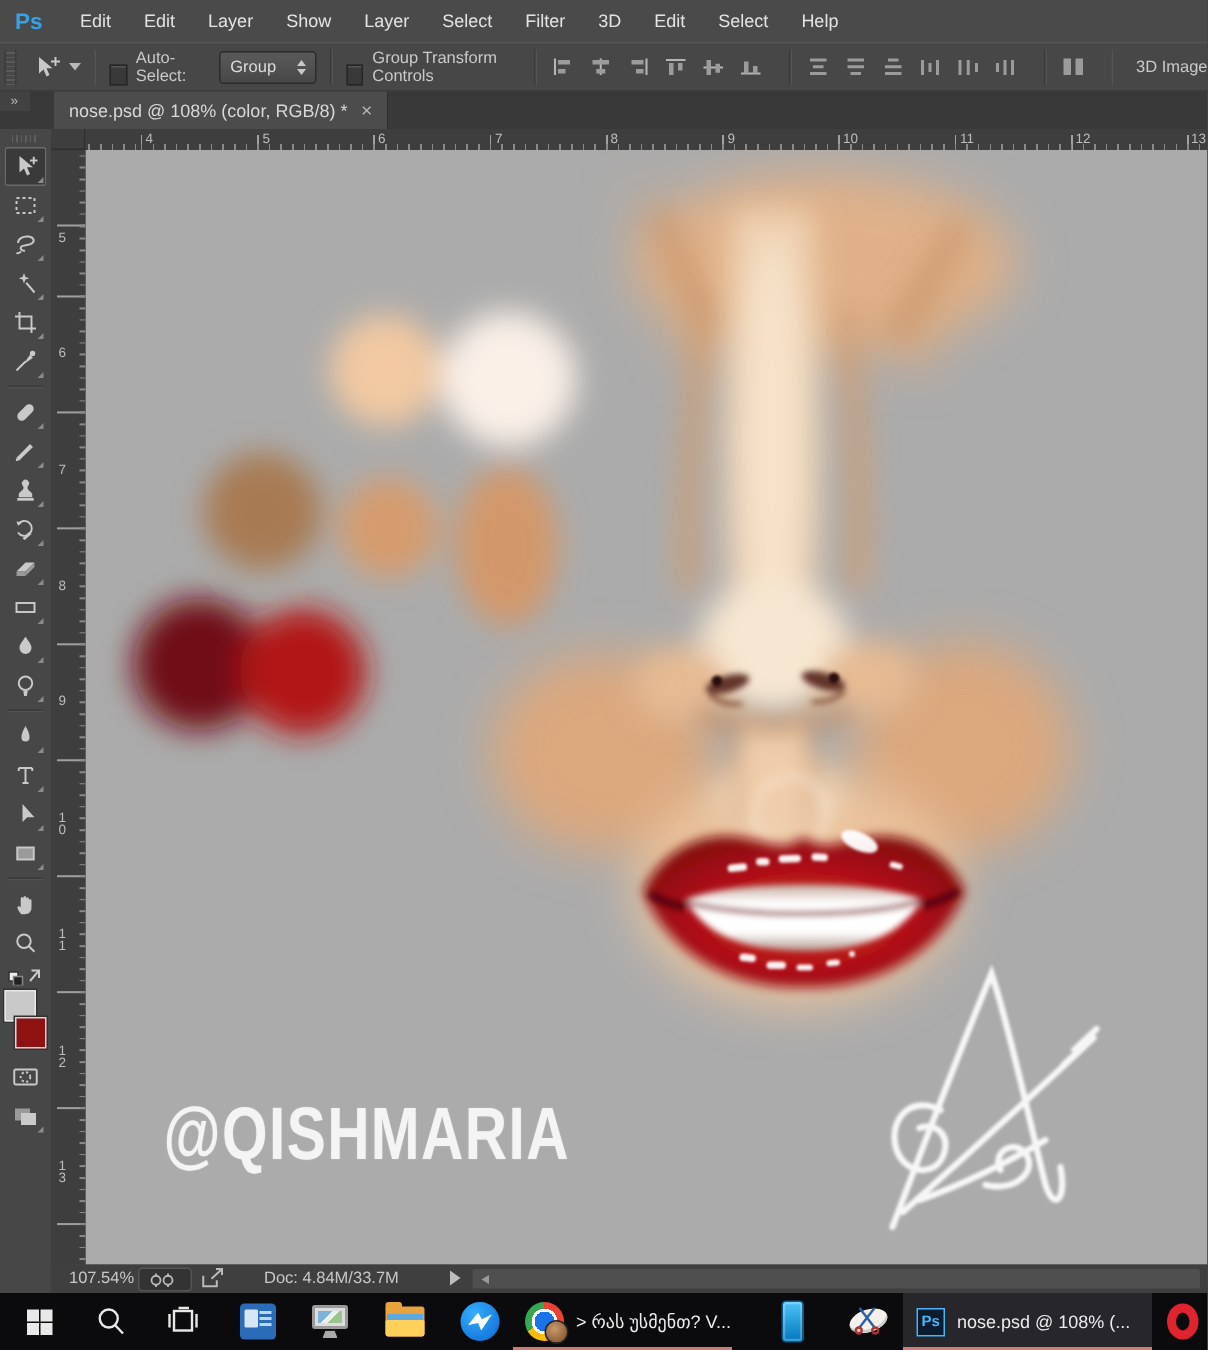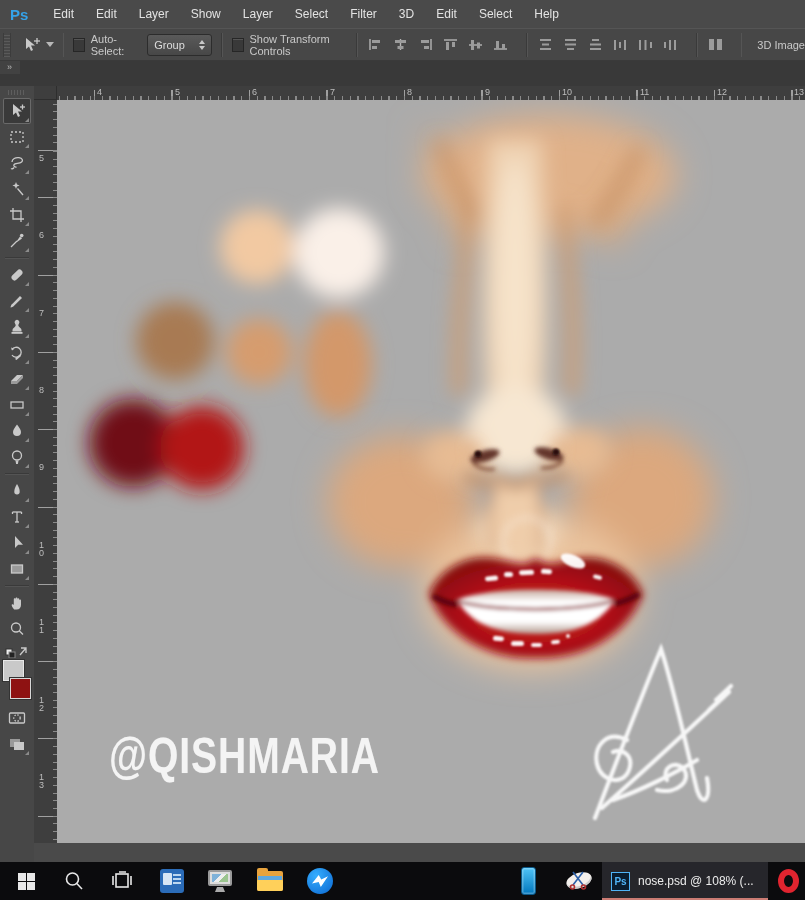--- a/index.html
+++ b/index.html
@@ -14,21 +14,21 @@
   .optbar{position:absolute;left:0;top:28px;width:805px;height:33px;background:#474747;
     border-top:1px solid #555;border-bottom:1px solid #3A3A3A;box-sizing:border-box;
     display:flex;align-items:center;color:#C9C9C9;font-size:11px;}
   .vgrip{width:7px;height:24px;margin-left:3px;
     background:repeating-linear-gradient(0deg,#5A5A5A 0 1px,transparent 1px 3px);
     border-left:1px solid #3c3c3c;border-right:1px solid #3c3c3c;}
   .opt-tool{display:flex;align-items:center;margin-left:10px;}
   .caret-down{width:0;height:0;border-left:4px solid transparent;border-right:4px solid transparent;
     border-top:5px solid #B8B8B8;margin-left:5px;}
   .osep{width:1px;height:24px;background:#3A3A3A;border-right:1px solid #555;margin:0 9px;}
-  .chk{display:flex;align-items:center;gap:6px;}
+  .chk{display:flex;align-items:flex-end;gap:6px;}
   .chkbox{width:12px;height:12px;background:#393939;border:1px solid #262626;box-shadow:inset 0 1px 0 #555;}
   .dropdown{display:flex;align-items:center;justify-content:space-between;width:64px;height:20px;
     background:linear-gradient(#5A5A5A,#474747);border:1px solid #2c2c2c;border-radius:3px;
     margin-left:10px;padding:0 6px;color:#DDD;}
   .spin{display:flex;flex-direction:column;gap:2px;}
   .spin i{width:0;height:0;border-left:3.5px solid transparent;border-right:3.5px solid transparent;display:block;}
   .spin .up{border-bottom:4px solid #C9C9C9;} .spin .dn{border-top:4px solid #C9C9C9;}
   .aico{width:17px;height:15px;margin-right:8px;flex:none;}
   .aico line{stroke:#B5B5B5;stroke-width:1.4;} .aico rect{fill:#9B9B9B;}
   .mode-label{margin-left:6px;color:#C9C9C9;white-space:nowrap;}
@@ -180,21 +180,21 @@
     <div class="dropdown">
       <span>Group</span>
       <span class="spin">
           <i class="up"></i>
           <i class="dn"></i>
         </span>
     </div>
     <div class="osep"></div>
     <label class="chk">
       <span class="chkbox"></span>
-      <span>Show Transform Controls</span>
+      <span>Group Transform Controls</span>
     </label>
     <div class="osep"></div>
 
     <svg class="aico" viewBox="0 0 17 15">
         <line x1="3" y1="2" x2="3" y2="13"></line>
         <rect x="5" y="3" width="8" height="3"></rect>
         <rect x="5" y="9" width="5" height="3"></rect>
       </svg>
     <svg class="aico" viewBox="0 0 17 15">
         <line x1="8.5" y1="2" x2="8.5" y2="13"></line>
@@ -256,20 +256,24 @@
     <svg class="aico" viewBox="0 0 17 15">
         <rect x="2" y="2" width="5" height="11"></rect>
         <rect x="10" y="2" width="5" height="11"></rect>
       </svg>
     <div class="osep"></div>
     <span class="mode-label">3D Image</span>
   </div>
 
   <div class="tabbar">
     <div class="dock-toggle">»</div>
+    <div class="tab">
+      <span>nose.psd @ 108% (color, RGB/8) *</span>
+      <span class="close">×</span>
+    </div>
   </div>
 
   <div class="main">
 
     <div class="toolcol">
       <div class="tgrip"></div>
       <div class="tool selected fly">
         <svg width="18" height="18" viewBox="0 0 18 18">
             <path class="f" d="M5 2v11l3-2.6 2 4.6 2-1-2-4.5h4z"></path>
             <line x1="12" y1="5" x2="17" y2="5"></line>
@@ -572,20 +576,45 @@
           <path d="M545 708 C590 668 640 622 672 592"></path>
           <path d="M652 610 L670 593 L658 601 L674 586"></path>
           <path d="M556 700 C585 690 620 672 640 660"></path>
           <path d="M600 690 C620 695 636 680 626 668 C618 660 604 668 610 680"></path>
         </g>
       </svg>
       <div class="watermark">@QISHMARIA</div>
     </div>
   </div>
 
+  <div class="statusbar">
+    <span class="zoomfield">107.54%</span>
+    <span class="sicons">
+      <svg width="26" height="11" viewBox="0 0 26 11">
+          <g stroke="#BBB" fill="none" stroke-width="1.2">
+            <circle cx="7" cy="5.5" r="3"></circle>
+            <circle cx="15" cy="5.5" r="3"></circle>
+            <path d="M7 1v2M7 8v2M15 1v2M15 8v2"></path>
+          </g>
+        </svg>
+    </span>
+    <span class="share">
+      <svg width="17" height="14" viewBox="0 0 17 14">
+          <g stroke="#BBB" fill="none" stroke-width="1.3">
+            <path d="M1.5 5.5v7h9v-4"></path>
+            <path d="M7 7.5L14 1M10 1h4v4"></path>
+          </g>
+        </svg>
+    </span>
+    <span class="docinfo">Doc: 4.84M/33.7M</span>
+    <span class="tri-r"></span>
+    <div class="hscroll">
+      <span class="tri-l"></span>
+    </div>
+  </div>
 
   <div class="taskbar">
     <div class="titem" style="left:8px;width:36px">
       <span class="win-logo">
           <i></i>
           <i></i>
           <i></i>
           <i></i>
         </span>
     </div>
@@ -619,20 +648,27 @@
       <span class="folder">
           <span class="back"></span>
           <span class="mid"></span>
           <span class="front"></span>
         </span>
     </div>
     <div class="titem" style="left:302px;width:36px">
       <span class="msgr">
           <i></i>
         </span>
+    </div>
+    <div class="titem taskbtn" style="left:342px;width:146px;justify-content:flex-start;padding-left:8px;box-sizing:border-box">
+      <span class="chrome-ic">
+          <span class="avatar"></span>
+        </span>
+      <span class="tlabel">&gt; რას უსმენთ? V...</span>
+      <span class="underline"></span>
     </div>
     <div class="titem" style="left:510px;width:36px">
       <span class="phone-ic"></span>
     </div>
     <div class="titem" style="left:560px;width:38px">
       <span class="snip">
         <span class="plate"></span>
         <svg width="20" height="20" viewBox="0 0 20 20">
             <g stroke="#2B5FA8" stroke-width="1.6" fill="none">
               <line x1="4" y1="2" x2="14" y2="15"></line>

